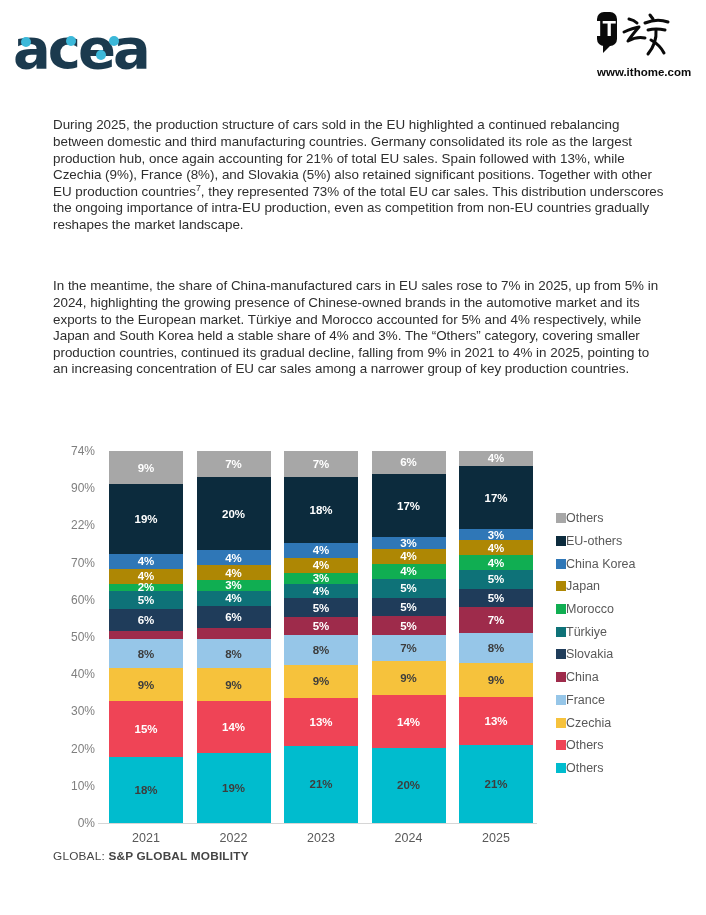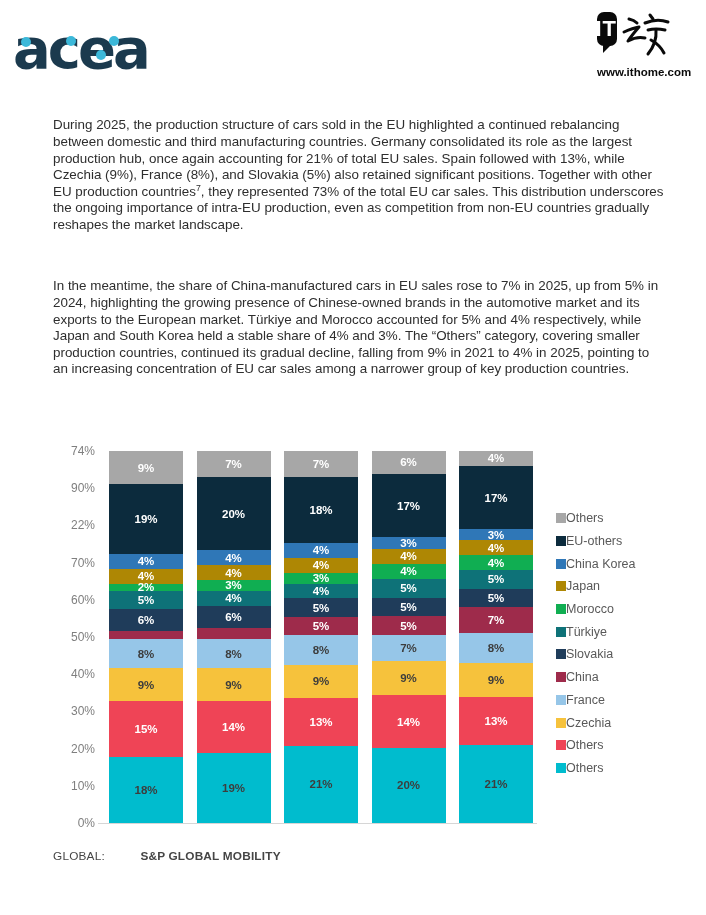--- a/index.html
+++ b/index.html
@@ -49,21 +49,21 @@
   .seg span { font-size:11.5px; font-weight:bold; line-height:10px; white-space:nowrap; }
   .baseline { position:absolute; left:45px; top:372px; width:439px; height:1px; background:#d6d6d6; }
   .x-axis { position:absolute; left:56px; top:380px; display:flex; gap:13.5px; }
   .xlabel { width:74px; text-align:center; font-size:12.5px; color:#595959; }
   .legend { position:absolute; left:503px; top:56px; }
   .legend-row { display:flex; align-items:center; height:22.7px; }
   .swatch { width:10px; height:10px; flex:0 0 auto; }
   .legend-label { font-size:12.5px; color:#595959; white-space:nowrap; }
 
   .source { position:absolute; left:53px; top:849px; font-size:11.8px; color:#454545; letter-spacing:0.2px; }
-  .source .src-name { font-weight:bold;margin-left:32px; }
+  .source .src-name { font-weight:bold; }
 </style>
 </head>
 <body>
 
 <div class="page">
 
   <div class="acea-logo">
     <svg width="132" height="74" viewBox="0 0 132 74">
       <text x="-2" y="60" font-family="DejaVu Sans, sans-serif" font-weight="bold" font-size="56" letter-spacing="-3" fill="#1b3a4e">acea</text>
       <circle cx="11" cy="34" r="5" fill="#3bb8d9"></circle>
@@ -297,20 +297,27 @@
           </div>
           <div class="seg" style="background: rgb(12, 43, 61); flex-grow: 17;">
             <span style="color: rgb(255, 255, 255);">17%</span>
           </div>
           <div class="seg" style="background: rgb(167, 167, 167); flex-grow: 4;">
             <span style="color: rgb(255, 255, 255);">4%</span>
           </div>
         </div>
       </div>
     <div class="baseline"></div>
+    <div class="x-axis">
+        <div class="xlabel">2021</div>
+        <div class="xlabel">2022</div>
+        <div class="xlabel">2023</div>
+        <div class="xlabel">2024</div>
+        <div class="xlabel">2025</div>
+      </div>
     <div class="legend">
         <div class="legend-row">
           <div class="swatch" style="background: rgb(167, 167, 167);"></div>
           <div class="legend-label">Others</div>
         </div>
         <div class="legend-row">
           <div class="swatch" style="background: rgb(12, 43, 61);"></div>
           <div class="legend-label">EU-others</div>
         </div>
         <div class="legend-row">

